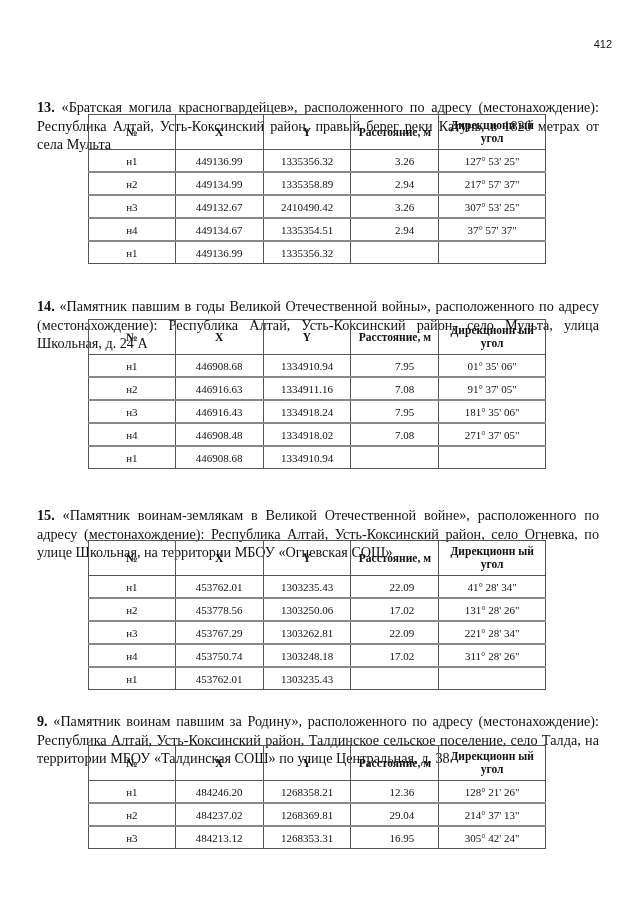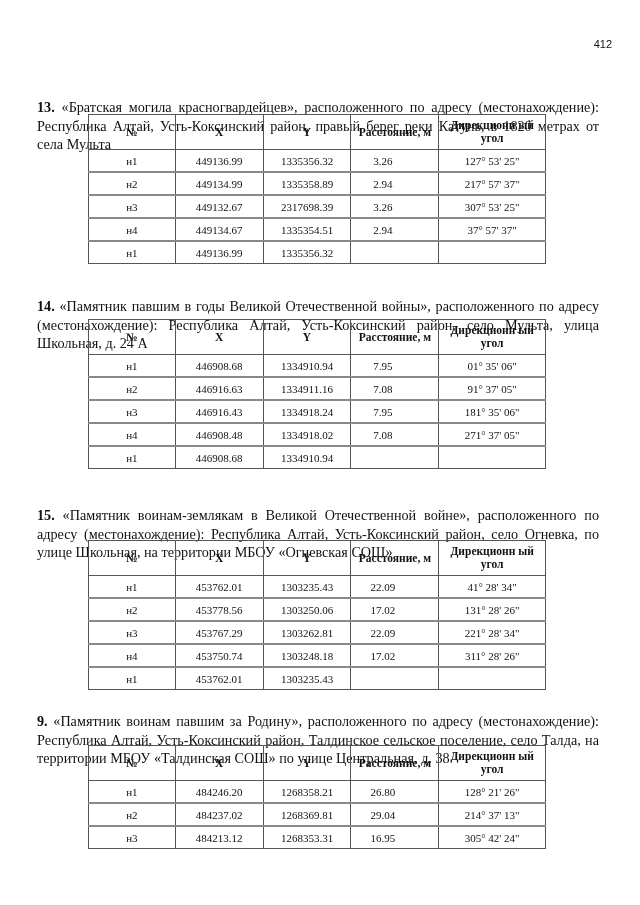--- a/index.html
+++ b/index.html
@@ -8,21 +8,21 @@
   .page-num { position:absolute; top:38px; right:28px; font-family:"Liberation Sans", sans-serif;
               font-size:11px; }
   .para { position:absolute; left:37px; width:562px; font-size:14.2px; line-height:18.6px;
           text-align:justify; text-align-last:left;margin-top:36px; }
   .para b { font-weight:bold; }
   table.coords { position:absolute; left:88px; width:458px; border-collapse:collapse;
                  table-layout:fixed; font-size:11px; }
   table.coords th, table.coords td { border:1.3px solid #555; padding:0; text-align:center; vertical-align:middle; }
   table.coords th { font-weight:bold; height:34px; line-height:13px; font-size:11.5px; }
   table.coords td { height:21px; }
-  table.coords td.dist { text-align:center; padding-right:24px; }
+  table.coords td.dist { text-align:right; padding-right:24px; }
   table.coords tr.sep-top td { border-top:2px solid #888; }
   col.c1 { width:74px; } col.c2 { width:75px; } col.c3 { width:75px; } col.c4 { width:75px; } col.c5 { width:91px; }
 </style>
 </head>
 <body>
 
 <div class="page-num">412</div>
 
 <div class="para" style="top:62px;">
   <b>13.</b>
@@ -56,21 +56,21 @@
       <tr class="sep-top">
         <td>н2</td>
         <td>449134.99</td>
         <td>1335358.89</td>
         <td class="dist">2.94</td>
         <td>217° 57' 37"</td>
       </tr>
       <tr class="sep-top">
         <td>н3</td>
         <td>449132.67</td>
-        <td>2317698.39</td>
+        <td>2410490.42</td>
         <td class="dist">3.26</td>
         <td>307° 53' 25"</td>
       </tr>
       <tr class="sep-top">
         <td>н4</td>
         <td>449134.67</td>
         <td>1335354.51</td>
         <td class="dist">2.94</td>
         <td>37° 57' 37"</td>
       </tr>
@@ -223,21 +223,21 @@
         <th>Y</th>
         <th>Расстояние, м</th>
         <th>Дирекционн ый угол</th>
       </tr>
     </thead>
     <tbody>
       <tr class="">
         <td>н1</td>
         <td>484246.20</td>
         <td>1268358.21</td>
-        <td class="dist">26.80</td>
+        <td class="dist">12.36</td>
         <td>128° 21' 26"</td>
       </tr>
       <tr class="sep-top">
         <td>н2</td>
         <td>484237.02</td>
         <td>1268369.81</td>
         <td class="dist">29.04</td>
         <td>214° 37' 13"</td>
       </tr>
       <tr class="sep-top">

